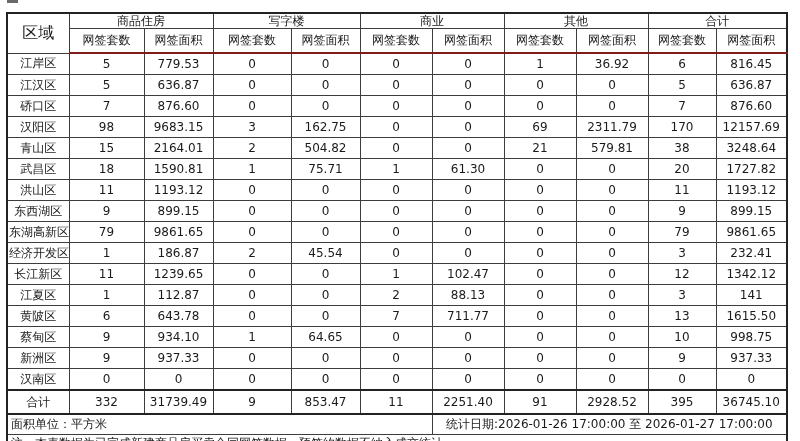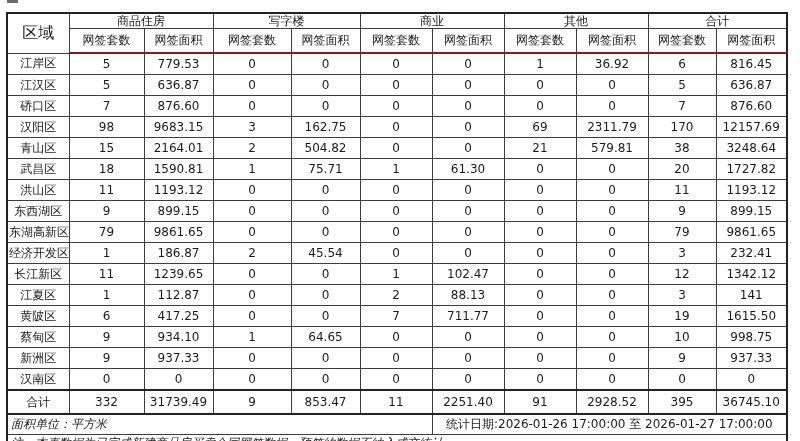--- a/index.html
+++ b/index.html
@@ -31,21 +31,21 @@
   .stats thead tr.group-row th { height:14px; }
   .stats thead tr.sub-row th { height:23px; border-bottom:2px solid #7f1d1d; }
   .stats th.corner { font-size:16px; }
   .stats tr.total-row td {
     border-top:2px solid #222222;
     border-bottom:2px solid #222222;
     height:22px;
   }
   .stats tfoot td { height:19px; }
   .stats tfoot tr:last-child td { height:16px; }
-  .stats td.left, .stats tfoot td.left { text-align:left; padding-left:3px;font-style:italic; }
+  .stats td.left, .stats tfoot td.left { text-align:left; padding-left:3px; }
 </style>
 </head>
 <body>
 
 <div class="canvas">
   <div class="artifact"></div>
 
   <table class="stats">
     <colgroup>
       <col style="width:62px">
@@ -235,28 +235,28 @@
           <td>2</td>
           <td>88.13</td>
           <td>0</td>
           <td>0</td>
           <td>3</td>
           <td>141</td>
         </tr>
         <tr>
           <td>黄陂区</td>
           <td>6</td>
-          <td>417.25</td>
+          <td>643.78</td>
           <td>0</td>
           <td>0</td>
           <td>7</td>
           <td>711.77</td>
           <td>0</td>
           <td>0</td>
-          <td>19</td>
+          <td>13</td>
           <td>1615.50</td>
         </tr>
         <tr>
           <td>蔡甸区</td>
           <td>9</td>
           <td>934.10</td>
           <td>1</td>
           <td>64.65</td>
           <td>0</td>
           <td>0</td>

